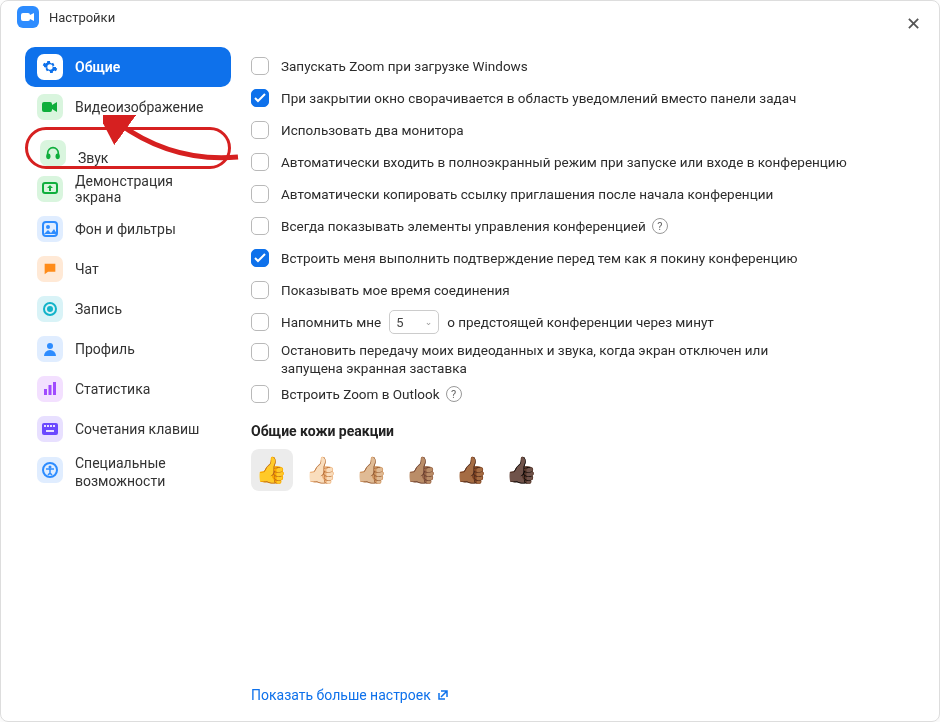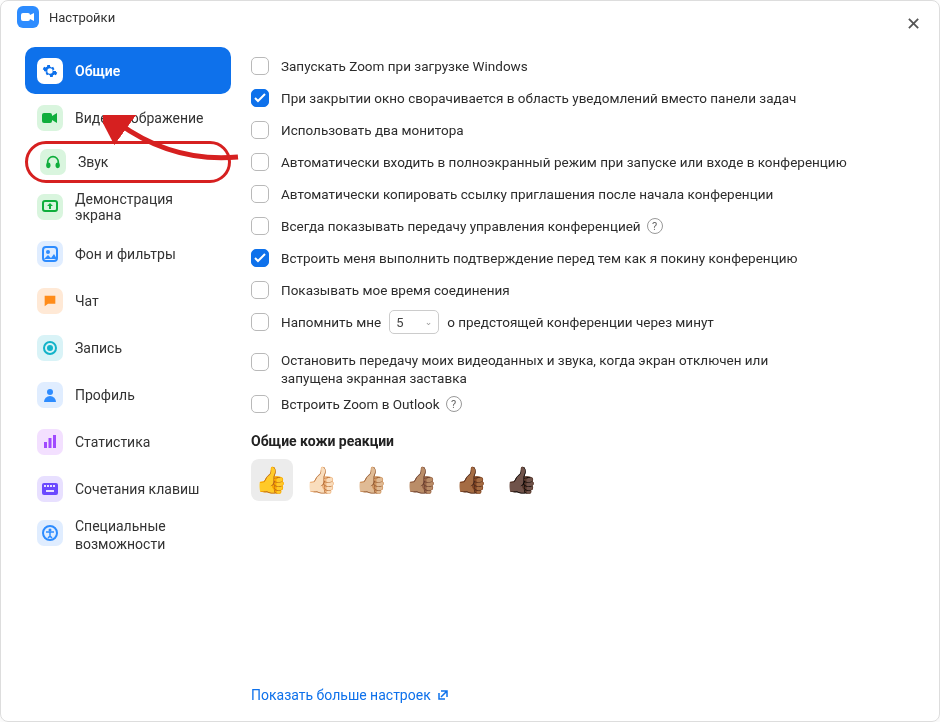--- a/index.html
+++ b/index.html
@@ -4,21 +4,21 @@
 <style>
   * { box-sizing: border-box; margin: 0; padding: 0; font-family: -apple-system, BlinkMacSystemFont, "Segoe UI", Roboto, Arial, sans-serif; }
   body { background: #fff; width: 940px; height: 722px; border: 1px solid #ddd; border-radius: 8px; overflow: hidden; display: flex; flex-direction: column; box-shadow: 0 2px 10px rgba(0,0,0,0.05); }
   .titlebar { display: flex; align-items: center; padding: 5px 16px; position: relative; }
   .app-icon { width: 22px; height: 22px; background:#2D8CFF; border-radius:6px; display:flex; align-items:center; justify-content:center; margin-right:10px; }
   .app-icon svg { display:block; }
   .titlebar .title { font-size: 13px; color:#333; }
   .close-btn { position:absolute; right:18px; top:14px; cursor:pointer; color:#555; font-size:18px; line-height:1; }
   .body { flex:1; display:flex; }
   .sidebar { width: 240px; padding: 14px 10px 14px 24px; }
-  .side-item { display:flex; align-items:center; height:47px; border-radius:10px; padding:0 12px; font-size:14px; color:#333; cursor:pointer; }
+  .side-item { display:flex; align-items:center; height:40px; border-radius:10px; padding:0 12px; font-size:14px; color:#333; cursor:pointer; }
   .side-item .icon-wrap { width:26px; height:26px; border-radius:7px; margin-right:12px; display:flex; align-items:center; justify-content:center; flex-shrink:0; }
   .side-item.active { background:#0E71EB; color:#fff; font-weight:600; }
   .side-item.highlight { border:3px solid #d62020; border-radius:22px; height:42px; }
   .content { flex:1; padding: 18px 26px 18px 10px; display:flex; flex-direction:column;justify-content:flex-end; }
   .opt-row { display:flex; align-items:center; min-height:30px; margin-bottom:2px; }
   .checkbox { width:18px; height:18px; border-radius:5px; border:1px solid #b9b9b9; margin-right:12px; flex-shrink:0; display:flex; align-items:center; justify-content:center; cursor:pointer; }
   .checkbox.checked { background:#0E71EB; border-color:#0E71EB; }
   .checkbox.checked svg { display:block; }
   .checkbox svg { display:none; }
   .opt-label { font-size:13.5px; color:#2c2c2c; line-height:1.35; }
@@ -59,21 +59,21 @@
     </div>
     <div class="side-item">
       <div class="icon-wrap" style="background:#d9f5de">
         <svg width="16" height="12" viewBox="0 0 16 12" fill="#0fae3c">
             <rect x="0" y="1" width="10" height="10" rx="2"></rect>
             <path d="M10 4 L15 1 L15 11 L10 8 Z"></path>
           </svg>
       </div>
       <span>Видеоизображение</span>
     </div>
-    <div class="side-item highlight" style="position:relative;">
+    <div class="side-item highlight" style="position:relative;align-items:flex-end;">
       <div class="icon-wrap" style="background:#d9f5de">
         <svg width="16" height="16" viewBox="0 0 24 24" fill="none" stroke="#0fae3c" stroke-width="2.5">
             <path d="M4 14v-2a8 8 0 0116 0v2"></path>
             <rect x="3" y="14" width="4" height="6" rx="2" fill="#0fae3c"></rect>
             <rect x="17" y="14" width="4" height="6" rx="2" fill="#0fae3c"></rect>
           </svg>
       </div>
       <span>Звук</span>
     </div>
     <div class="side-item">
@@ -185,21 +185,21 @@
     <div class="opt-row">
       <div class="checkbox"></div>
       <span class="opt-label">Автоматически входить в полноэкранный режим при запуске или входе в конференцию</span>
     </div>
     <div class="opt-row">
       <div class="checkbox"></div>
       <span class="opt-label">Автоматически копировать ссылку приглашения после начала конференции</span>
     </div>
     <div class="opt-row">
       <div class="checkbox"></div>
-      <span class="opt-label">Всегда показывать передачу управления конференцией</span>
+      <span class="opt-label">Всегда показывать элементы управления конференцией</span>
       <span class="help">?</span>
     </div>
     <div class="opt-row">
       <div class="checkbox checked">
           <svg width="12" height="10" viewBox="0 0 12 10">
             <path d="M1 5 L4 8 L11 1" stroke="#fff" stroke-width="2" fill="none"></path>
           </svg>
         </div>
       <span class="opt-label">Встроить меня выполнить подтверждение перед тем как я покину конференцию</span>
     </div>
@@ -209,21 +209,21 @@
     </div>
     <div class="opt-row">
       <div class="checkbox"></div>
       <span class="opt-label">Напомнить мне</span>
       <div class="num-select">
         <span>5</span>
         <span class="chev">⌄</span>
       </div>
       <span class="opt-label">о предстоящей конференции через минут</span>
     </div>
-    <div class="opt-row" style="align-items:flex-start; margin-top:12px;">
+    <div class="opt-row" style="align-items:flex-start; margin-top:2px;">
       <div class="checkbox" style="margin-top:2px"></div>
       <span class="opt-label" style="max-width:540px">Остановить передачу моих видеоданных и звука, когда экран отключен или запущена экранная заставка</span>
     </div>
     <div class="opt-row">
       <div class="checkbox"></div>
       <span class="opt-label">Встроить Zoom в Outlook</span>
       <span class="help">?</span>
     </div>
 
     <div class="section-title">Общие кожи реакции</div>

